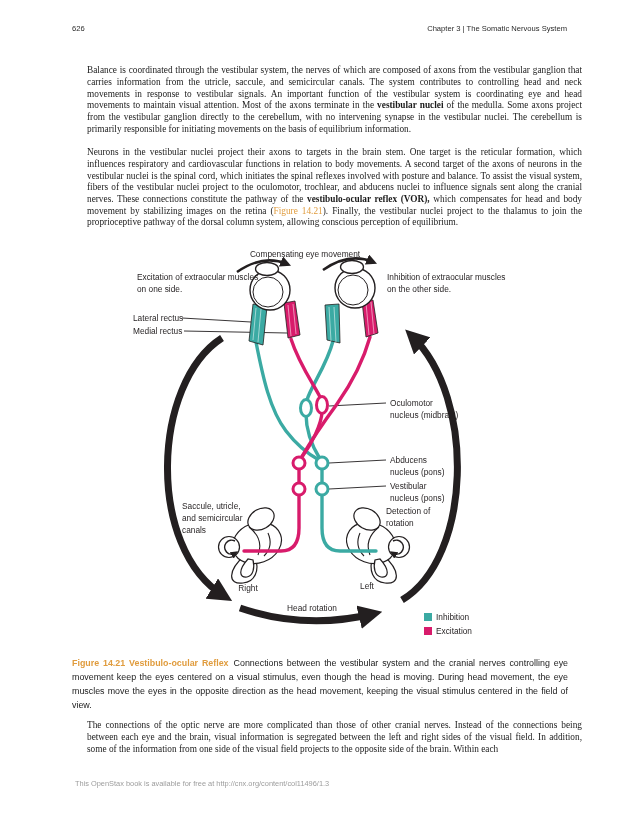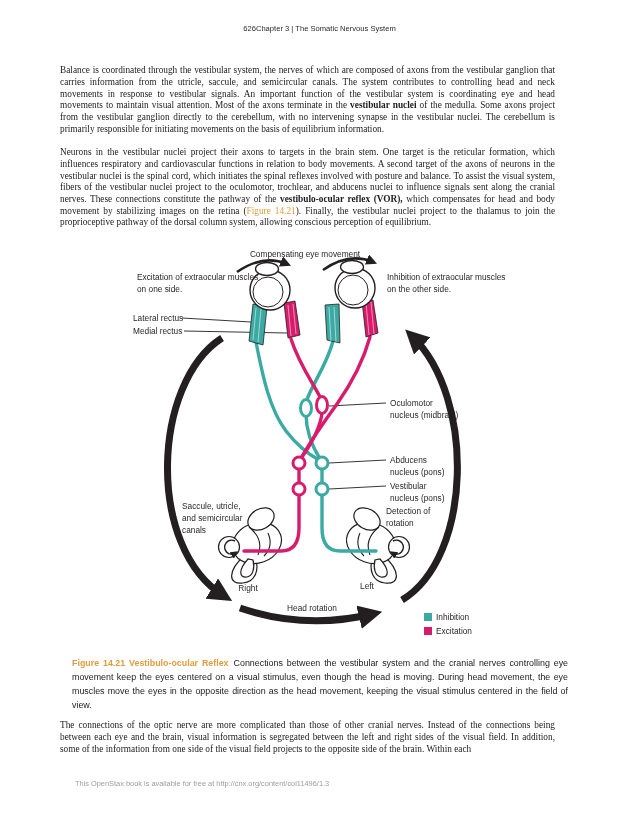--- a/index.html
+++ b/index.html
@@ -1,20 +1,20 @@
 <!DOCTYPE html>
 <html style="--inhibition-teal: #3BAAA3; --excitation-pink: #D81B6B; --figure-link-orange: #E09C3E; --footer-gray: #9C9C9C;"><head>
 <meta charset="utf-8">
 <style>
   html,body{margin:0;padding:0;background:#e8e8e8;}
   .page{position:relative;width:630px;height:815px;background:#ffffff;margin:0 auto;overflow:hidden;
         font-family:"Liberation Serif", serif;color:#1b1b1b;}
-  .header{position:absolute;top:24px;left:72px;width:495px;display:flex;justify-content:center;
+  .header{position:absolute;top:24px;left:72px;width:495px;display:flex;justify-content:space-between;
           font-family:"Liberation Sans", sans-serif;font-size:7.6px;color:#2a2a2a;}
-  .bodypara{position:absolute;left:60px;width:495px;font-size:9.3px;line-height:11.65px;text-align:justify;}
+  .bodypara{position:absolute;left:87px;width:495px;font-size:9.3px;line-height:11.65px;text-align:justify;}
   .bodypara b{font-weight:bold;}
   .p1{top:56px;} .p2{top:138px;} .p3{top:711px;}
   .figlink{color:var(--figure-link-orange);font-weight:normal;cursor:pointer;}
   .caption{position:absolute;left:72px;top:647px;width:496px;font-family:"Liberation Sans", sans-serif;
            font-size:8.9px;line-height:14px;text-align:justify;color:#1b1b1b;}
   .caption .figlabel{color:var(--figure-link-orange);font-weight:bold;margin-right:5px;}
   .footer{position:absolute;left:75px;top:779px;font-family:"Liberation Sans", sans-serif;
           font-size:7.4px;color:#9c9c9c;}
   .figsvg{position:absolute;left:120px;top:248px;}
   svg text{font-family:"Liberation Sans", sans-serif;font-size:8.3px;fill:#231f20;}

